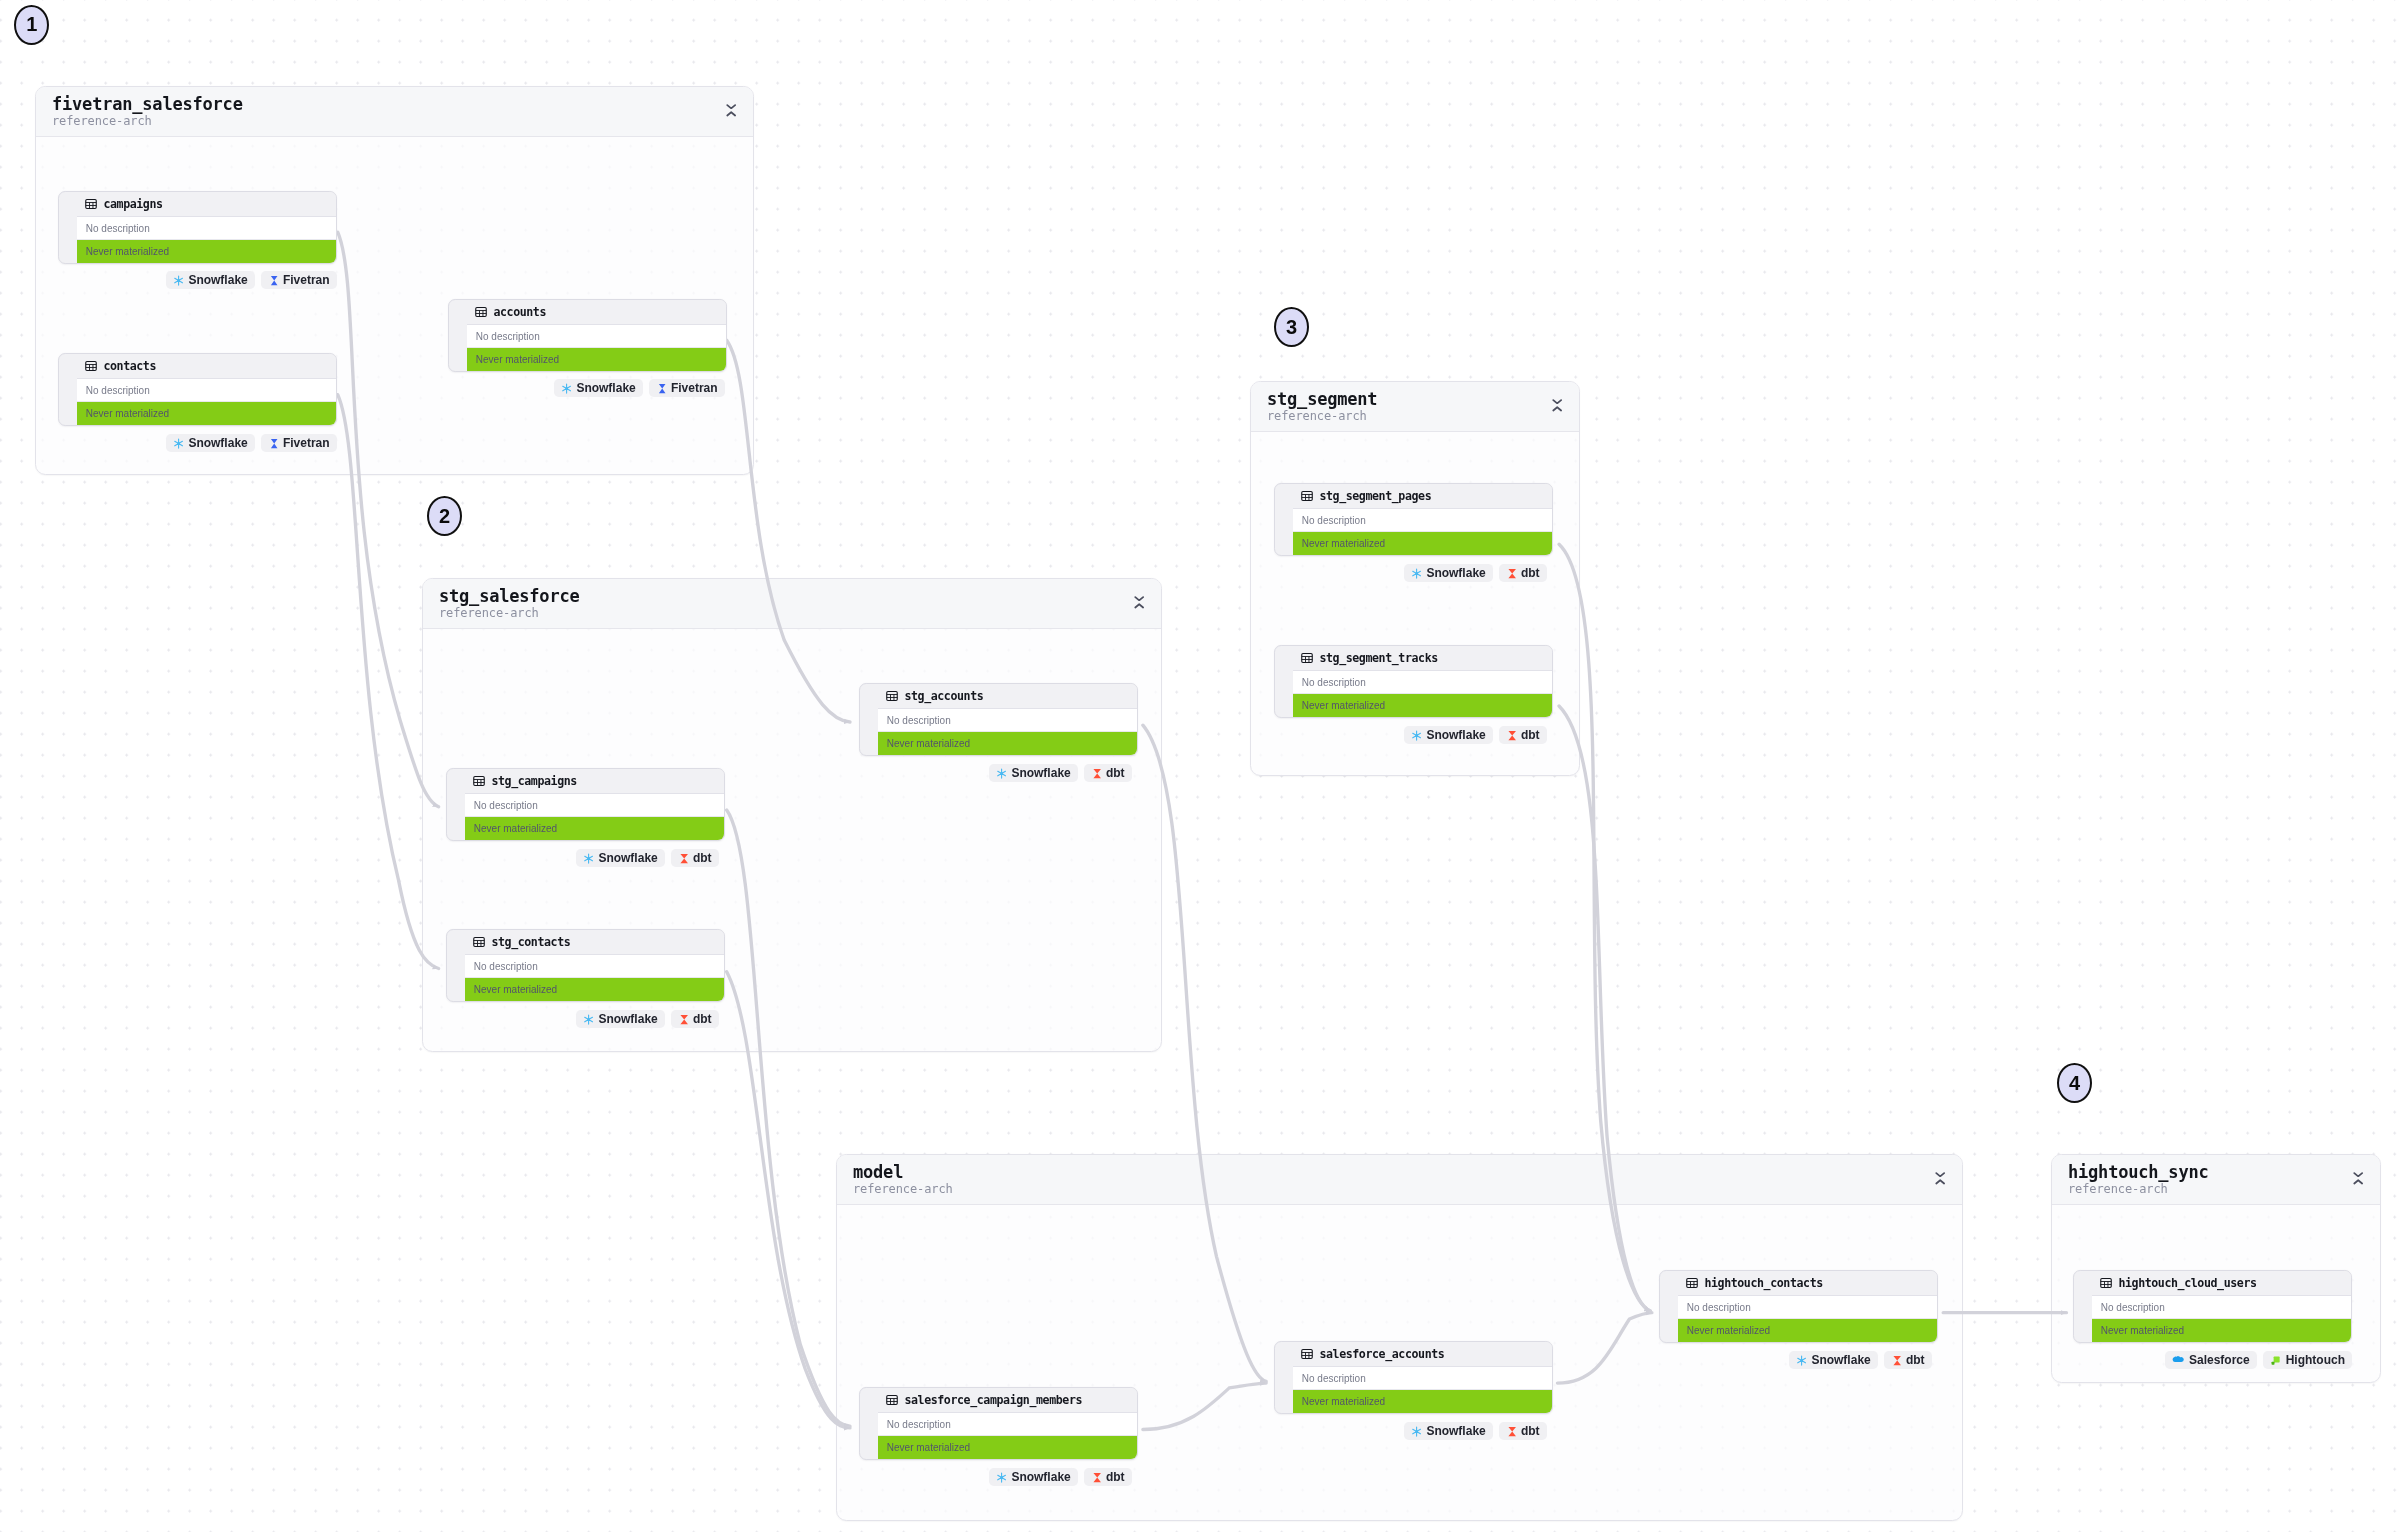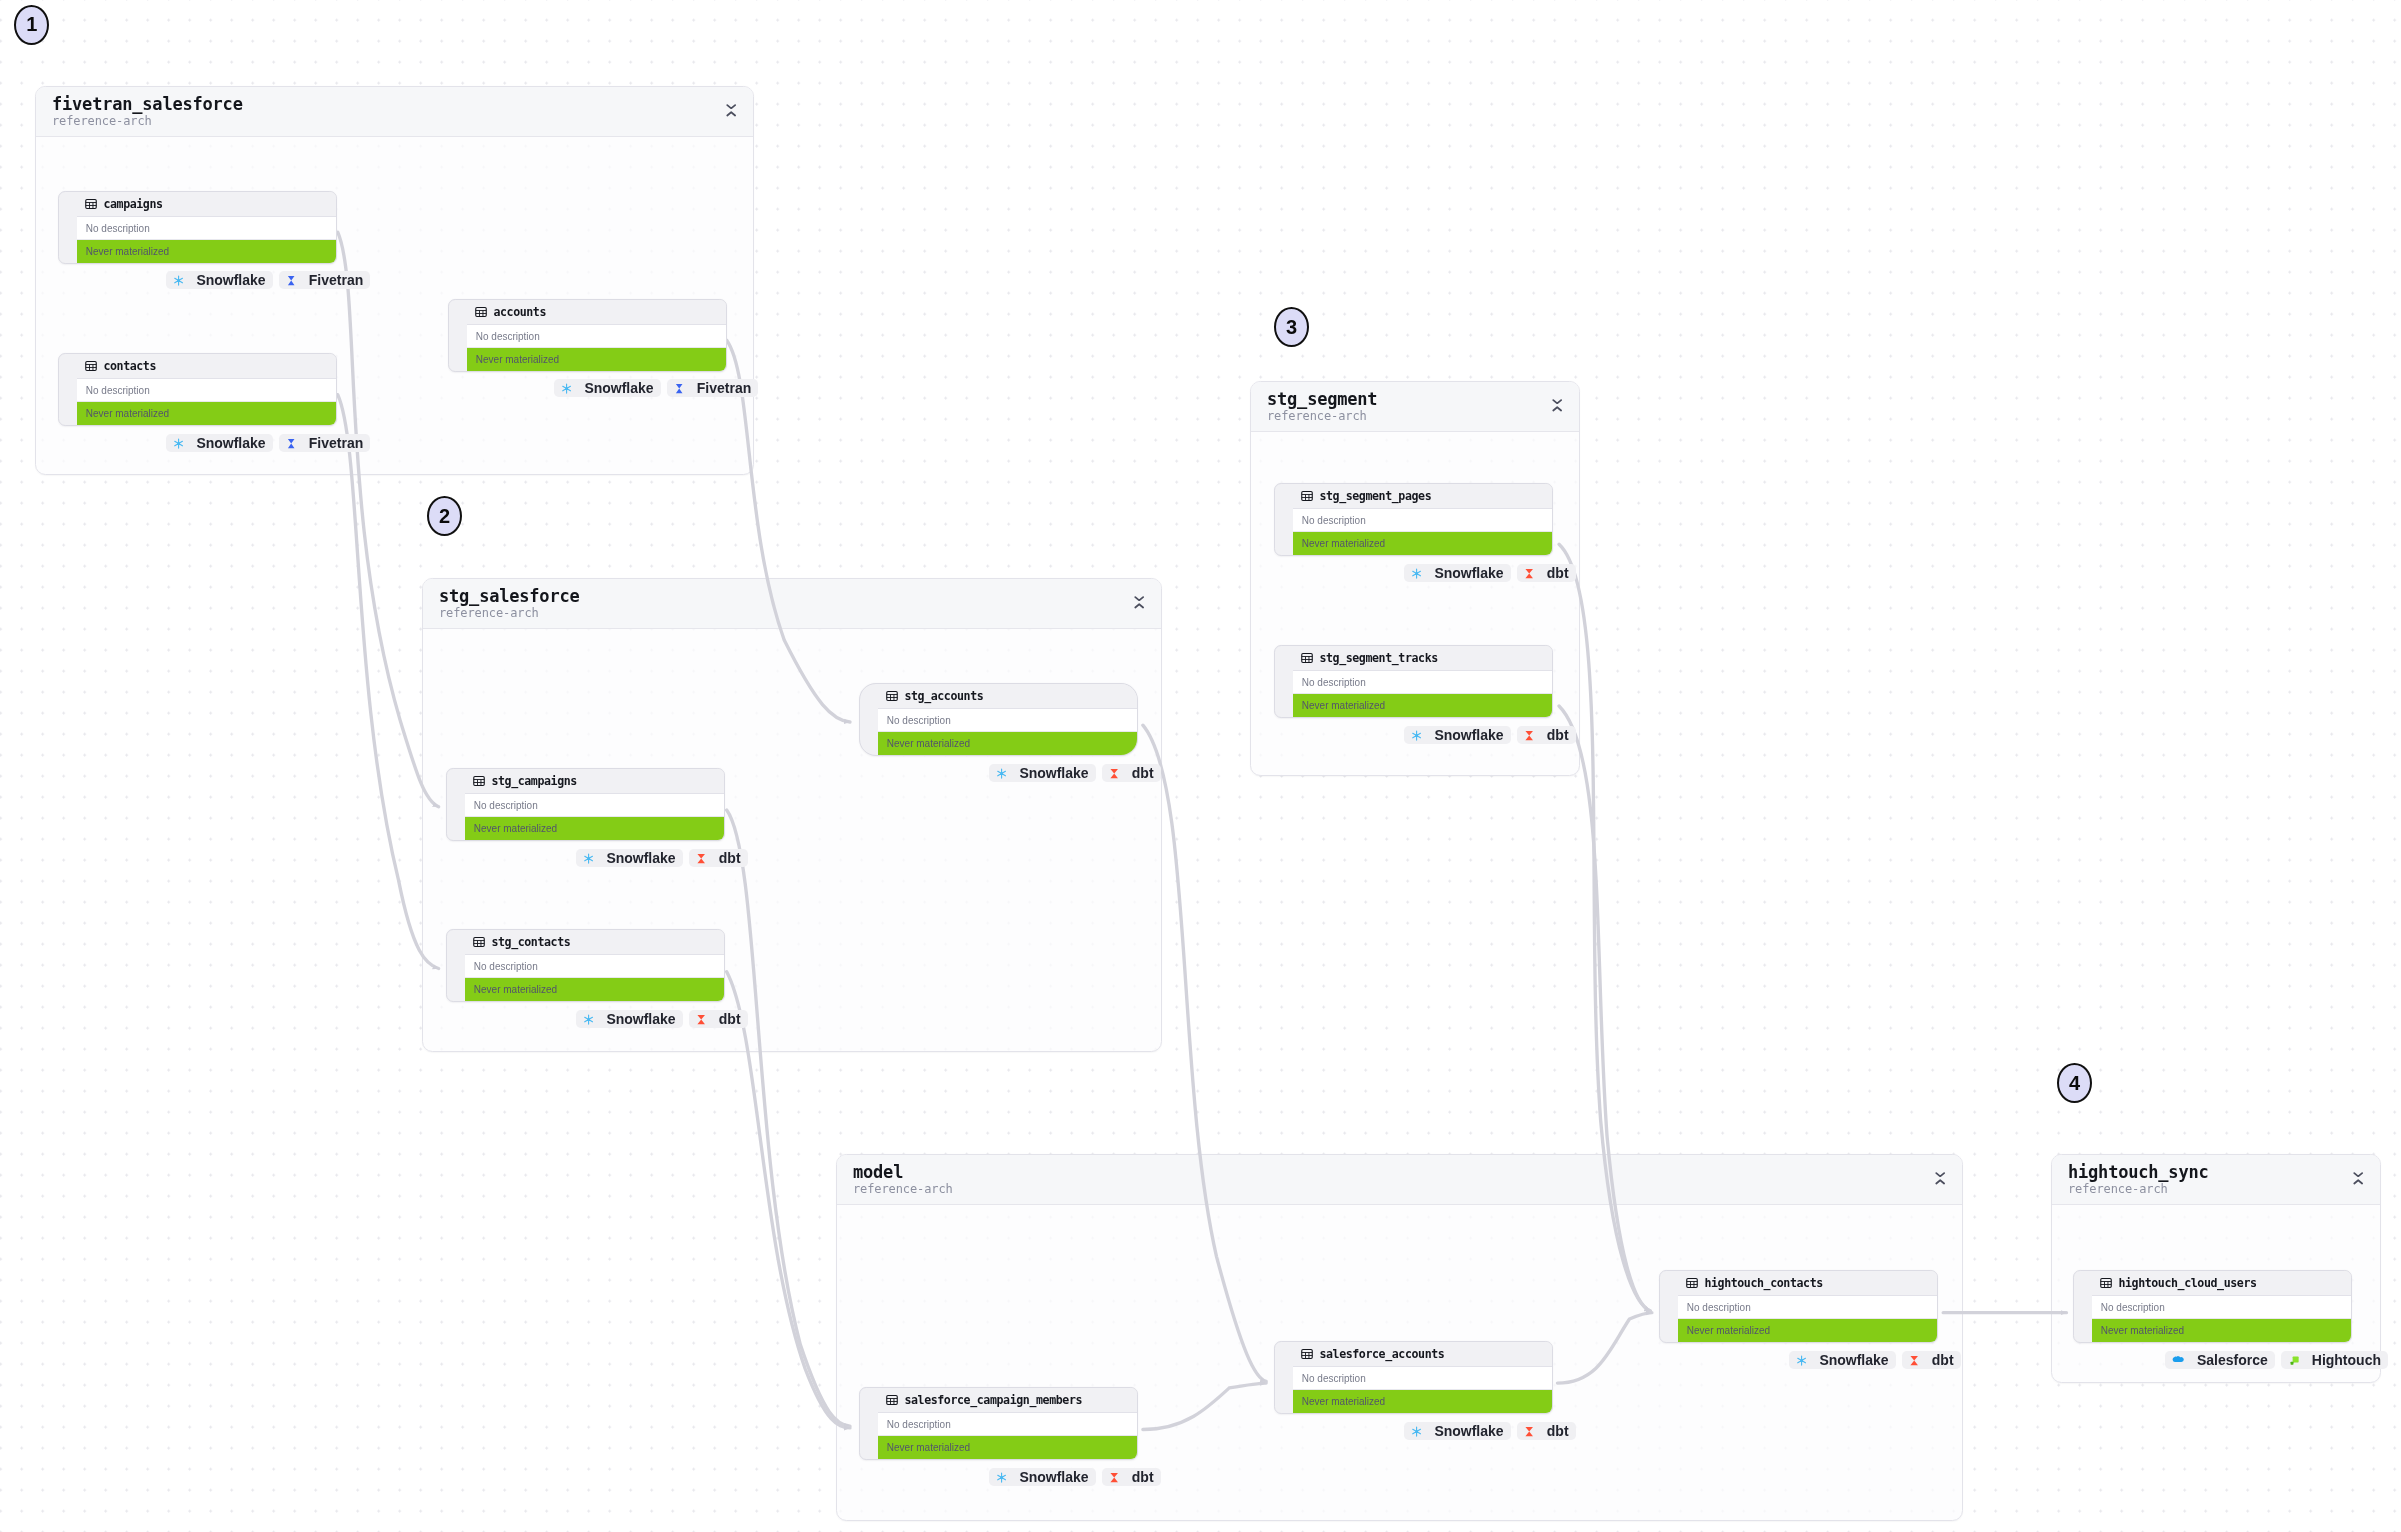--- a/index.html
+++ b/index.html
@@ -109,26 +109,26 @@
   }
   .grid-icon { flex: none; width: 12px; height: 12px; display:block; }
 
   
   .badges {
     position: absolute;
     display: flex; gap: 6.4px;
     z-index: 3;
   }
   .badge {
-    display: flex; align-items: center; gap: 12px;
+    display: flex; align-items: center; gap: 4px;
     height: 18.4px;
     padding: 0 7.2px;
     border-radius: 4.8px;
     background: #f0f0f3;
-    font-size: 14px;
+    font-size: 12px;
     font-weight: 700;
     color: #22242e;
     white-space: nowrap;
     cursor: pointer;
   }
   .badge svg { display:block; flex:none; }
 
   
   .marker {
     position: absolute;
@@ -336,21 +336,21 @@
       <span>Snowflake</span>
     </div>
     <div class="badge">
       <svg width="10.4" height="11.2" viewBox="0 0 14 16">
           <path d="M2.3 1.4h9.4l-4.7 6.6 4.7 6.6H2.3l4.7-6.6z" fill="#3a63f0"></path>
         </svg>
       <span>Fivetran</span>
     </div>
   </div>
 
-  <div class="node" style="left:859px; top:683px;border-radius:17px;">
+  <div class="node" style="left:859px; top:683px;">
     <div class="node-head">
       <svg class="grid-icon" viewBox="0 0 16 16">
           <rect x="1" y="2" width="14" height="12" rx="1.6" fill="none" stroke="#15171e" stroke-width="1.5"></rect>
           <path d="M1 6h14M1 10h14M6 6v8M10.6 6v8" stroke="#15171e" stroke-width="1.2"></path>
         </svg>
       <span class="node-name">stg_accounts</span>
     </div>
     <div class="node-desc">No description</div>
     <div class="node-mat">Never materialized</div>
   </div>

